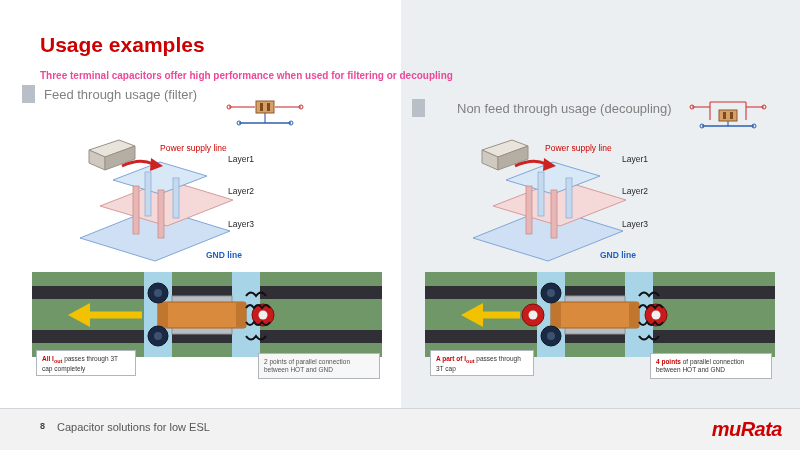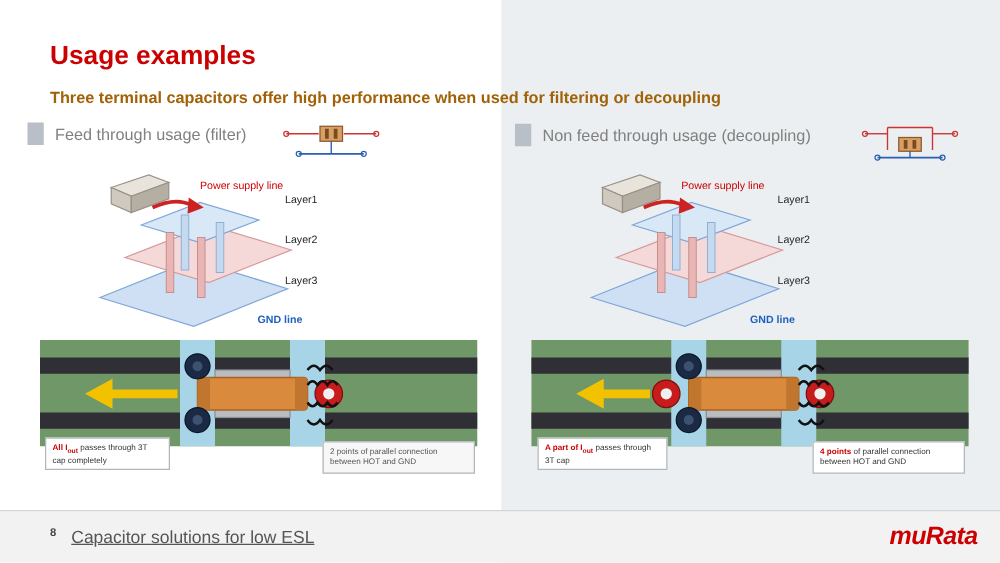--- a/index.html
+++ b/index.html
@@ -29,33 +29,33 @@
     background:#ffffff;
   }
   
   .title{
     position:absolute;left:40px;top:33px;
     font-size:21px;font-weight:bold;color:#cc0000;
     letter-spacing:0px;
   }
   .subtitle{
     position:absolute;left:40px;top:70px;
-    font-size:13px;font-weight:bold;color:#a16207;
+    font-size:10px;font-weight:bold;color:#ec4899;
   }
   
   .sec-head{position:absolute;display:flex;align-items:center;}
   .sec-head .bar{
     width:13px;height:18px;background:#b9bfc6;margin-right:9px;
     transform:skewX(0deg);
   }
   .sec-head .txt{
     font-size:13px;color:#808080;
   }
-  .sec-left{left:22px;top:98px;}
-  .sec-right{left:412px;top:99px;}
+  .sec-left{left:22px;top:85px;}
+  .sec-right{left:412px;top:99px;gap:23px;}
   
   .mini{position:absolute;}
   
   .illus{position:absolute;}
   .lbl{
     position:absolute;font-size:8.5px;color:#262626;white-space:nowrap;
   }
   .lbl.red{color:#cc0000;font-weight:normal;}
   .lbl.blue{color:#1f5fbf;font-weight:bold;text-align:right;}
   
@@ -75,21 +75,21 @@
   .footer-line{
     position:absolute;left:0;top:408px;width:800px;height:1px;background:#d2d6da;
   }
   .footer-band{
     position:absolute;left:0;top:409px;width:800px;height:41px;background:#f2f2f2;
   }
   .page-num{
     position:absolute;left:40px;top:421px;font-size:9px;font-weight:bold;color:#444;
   }
   .footer-text{
-    position:absolute;left:57px;top:421px;font-size:14px;color:#555;text-decoration:underline;
+    position:absolute;left:57px;top:421px;font-size:11px;color:#555;
   }
   .murata{
     position:absolute;right:18px;top:418px;
     font-size:20px;font-weight:bold;color:#cc0000;
     font-style:italic;letter-spacing:-0.5px;text-align:right;
   }
   svg{display:block;}
 </style>
 </head>
 <body>

